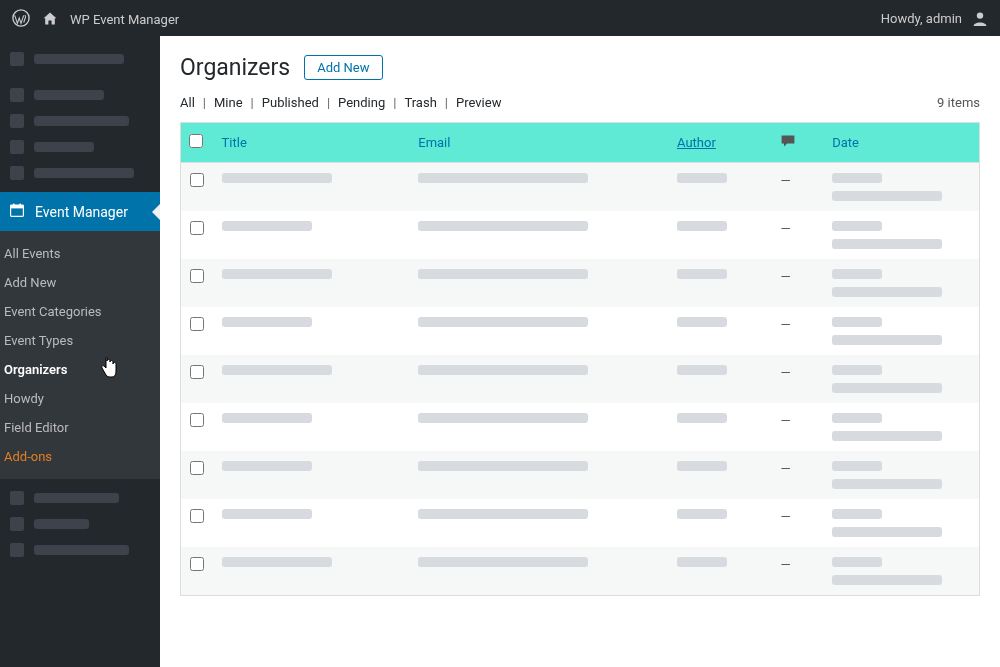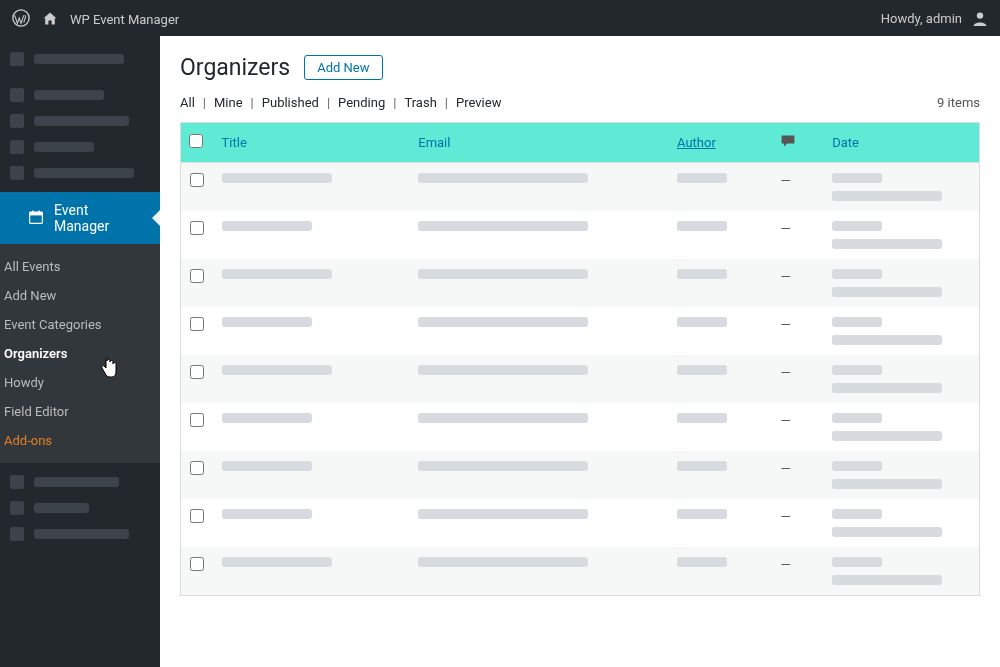--- a/index.html
+++ b/index.html
@@ -14,21 +14,21 @@
 
     
     .layout { display: flex; height: 631px; }
 
     
     .sidebar { width: 160px; background: #23282d; color: #eee; font-size: 14px; padding-top: 10px; position: relative; }
     .placeholder-icon { background: #3c434a; border-radius: 2px; width: 14px; height: 14px; display: inline-block; vertical-align: middle; }
     .ph-row { display: flex; align-items: center; gap: 10px; padding: 6px 10px; }
     .ph-row .ph-text { background: #3c434a; border-radius: 3px; height: 10px; flex: 0 0 auto; }
 
-    .sidebar-active { background: #0073aa; color: #fff; display: flex; align-items: center; gap: 10px; padding: 10px 28px; position: relative; font-weight: 400; font-size: 14px; }
+    .sidebar-active { background: #0073aa; color: #fff; display: flex; align-items: center; gap: 10px; padding: 10px 9px; position: relative; font-weight: 400; font-size: 14px; }
     .sidebar-active::after { content: ''; position: absolute; right: -8px; top: 50%; transform: translateY(-50%); border: 8px solid transparent; border-left-color: #0073aa; }
     .sidebar-active-fix::after { right: 0; border-left-color: transparent; border-right-color: #f1f1f1; }
 
     .submenu { background: #32373c; padding: 8px 0; }
     .submenu-item { padding: 7px 4px; color: #bbb; font-size: 13px; cursor: pointer; }
     .submenu-item.current { color: #fff; font-weight: 600; }
     .submenu-item.addon { color: #e67e22; }
 
     .cursor-hand { position: absolute; left: 100px; top: 320px; pointer-events: none; }
 
@@ -135,20 +135,21 @@
             <rect x="13" y="2" width="2" height="4" fill="#fff"></rect>
           </svg>
       </span>
       <span>Event Manager</span>
     </div>
 
     <div class="submenu">
       <div class="submenu-item">All Events</div>
       <div class="submenu-item">Add New</div>
       <div class="submenu-item">Event Categories</div>
+      <div class="submenu-item">Event Types</div>
       <div class="submenu-item current">Organizers</div>
       <div class="submenu-item">Howdy</div>
       <div class="submenu-item">Field Editor</div>
       <div class="submenu-item addon">Add-ons</div>
     </div>
 
     <div style="height:6px"></div>
     <div class="ph-row">
         <span class="placeholder-icon"></span>
         <span class="ph-text" style="width:85px"></span>

